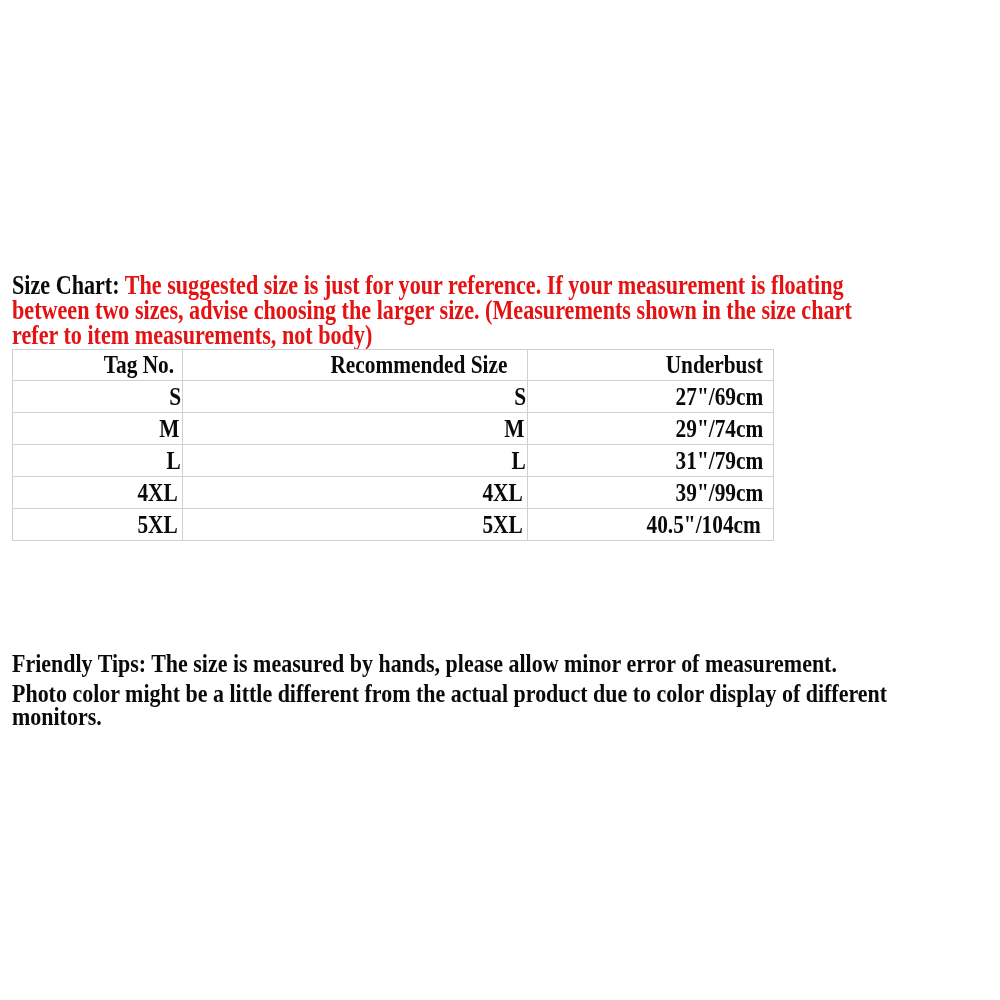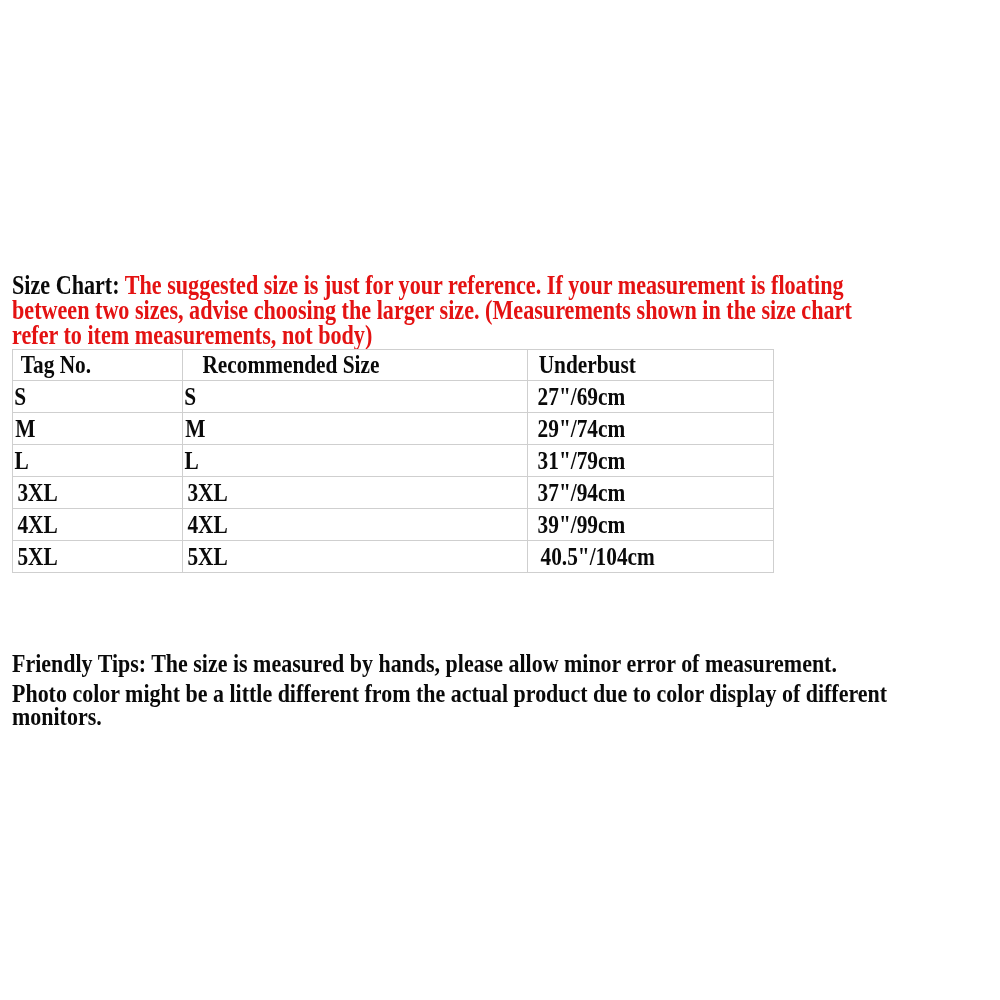--- a/index.html
+++ b/index.html
@@ -40,21 +40,21 @@
     top: 349px;
     width: 761px;
     border-collapse: collapse;
     table-layout: fixed;
   }
   .size-table col.c1 { width: 170px; }
   .size-table col.c2 { width: 345px; }
   .size-table col.c3 { width: 246px; }
   .size-table th, .size-table td {
     border: 1px solid var(--border);
-    text-align: left;
+    text-align: right;
     vertical-align: middle;
     font-weight: bold;
     font-size: 26px;
     padding: 0;
     background: #ffffff;
     overflow: hidden;
   }
   .size-table thead tr { height: 28px; }
   .size-table tbody tr { height: 32px; }
   .cell-txt {
@@ -119,25 +119,20 @@
         <td><span class="cell-txt">M</span></td>
         <td><span class="cell-txt">M</span></td>
         <td><span class="cell-txt">29"/74cm</span></td>
       </tr>
       <tr>
         <td><span class="cell-txt">L</span></td>
         <td><span class="cell-txt">L</span></td>
         <td><span class="cell-txt">31"/79cm</span></td>
       </tr>
       <tr>
-        <td><span class="cell-txt">3XL</span></td>
-        <td><span class="cell-txt">3XL</span></td>
-        <td><span class="cell-txt">37"/94cm</span></td>
-      </tr>
-      <tr>
         <td><span class="cell-txt">4XL</span></td>
         <td><span class="cell-txt">4XL</span></td>
         <td><span class="cell-txt">39"/99cm</span></td>
       </tr>
       <tr>
         <td><span class="cell-txt">5XL</span></td>
         <td><span class="cell-txt">5XL</span></td>
         <td><span class="cell-txt">40.5"/104cm</span></td>
       </tr>
     </tbody>

